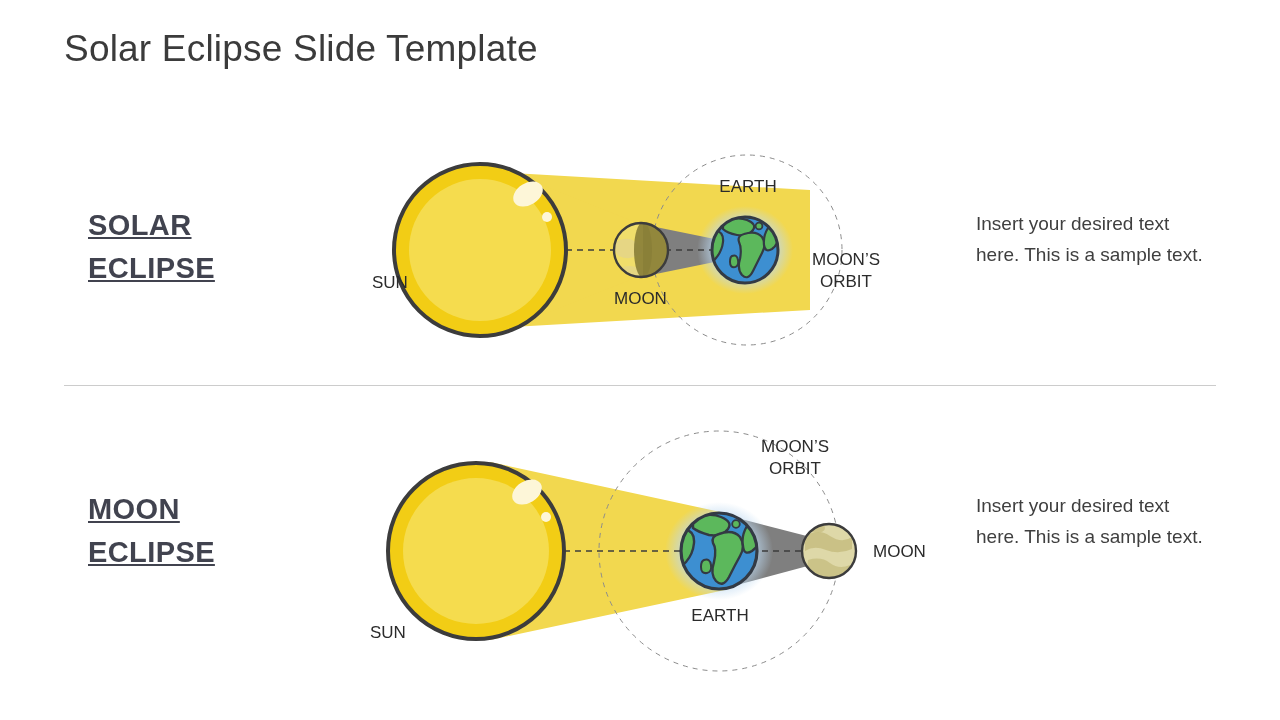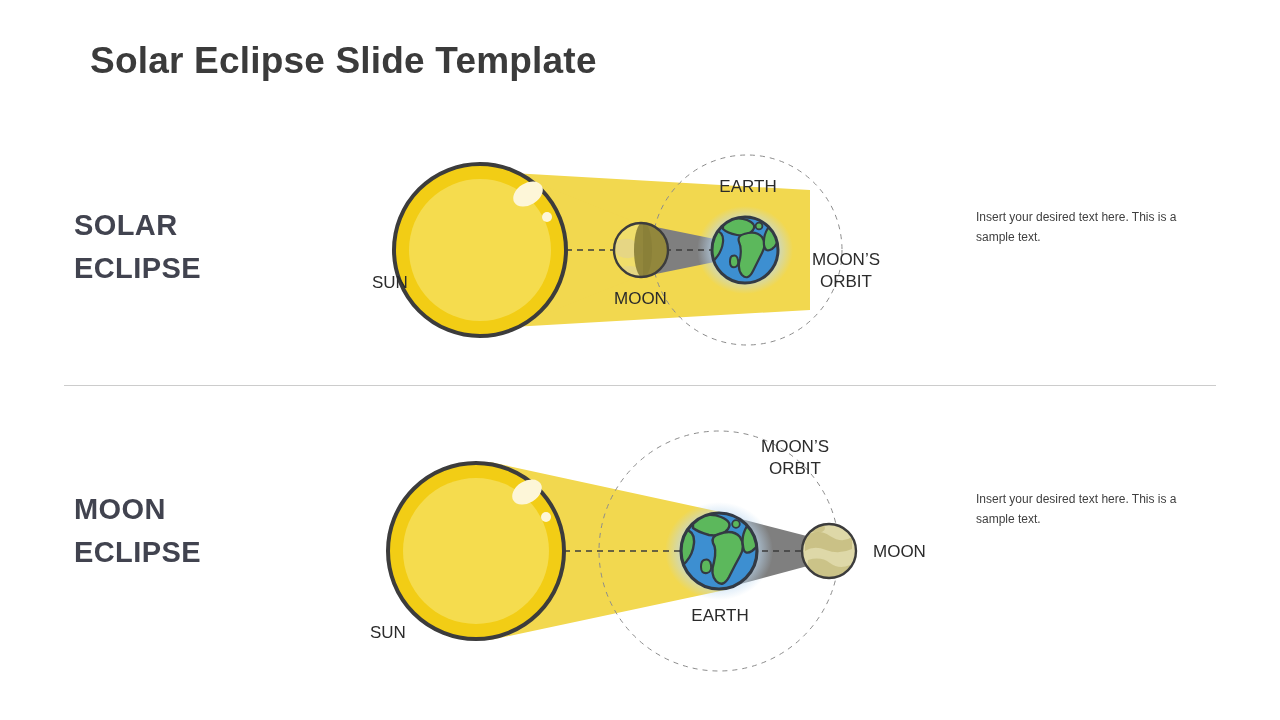--- a/index.html
+++ b/index.html
@@ -12,27 +12,26 @@
     height: 720px;
     position: relative;
     overflow: hidden;
     font-family: "Liberation Sans", sans-serif;
     color: #333333;
   }
 
   .slide-title {
     position: absolute;
     left: 64px;
-    top: 40px;
+    top: 28px;
     font-size: 37px;
-    font-weight: 700;
+    font-weight: 400;
     color: #3b3b3b;
     letter-spacing: 0.2px;
     white-space: nowrap;
-    margin-left: 26px;
   }
 
   .divider {
     position: absolute;
     left: 64px;
     top: 385px;
     width: 1152px;
     height: 1px;
     background: #cccccc;
   }
@@ -40,36 +39,37 @@
   .row {
     position: absolute;
     left: 0;
     width: 1280px;
   }
   .row-solar { top: 110px; height: 270px; }
   .row-lunar { top: 400px; height: 280px; }
 
   .row-label {
     position: absolute;
-    left: 74px;
+    left: 88px;
     width: 260px;
     font-size: 29px;
     font-weight: bold;
     color: #41434f;
     line-height: 1.48;
     letter-spacing: 0.4px;
+    text-decoration: underline;
   }
   .row-solar .row-label { top: 94px; }
   .row-lunar .row-label { top: 88px; }
 
   .row-text {
     position: absolute;
     left: 976px;
     width: 228px;
-    font-size: 12px;
+    font-size: 19px;
     font-weight: 400;
     color: #3f3f3f;
     line-height: 1.65;
   }
   .row-solar .row-text { top: 98px; }
   .row-text-lunar { top: 90px; }
 
   .diagram {
     position: absolute;
     left: 340px;

